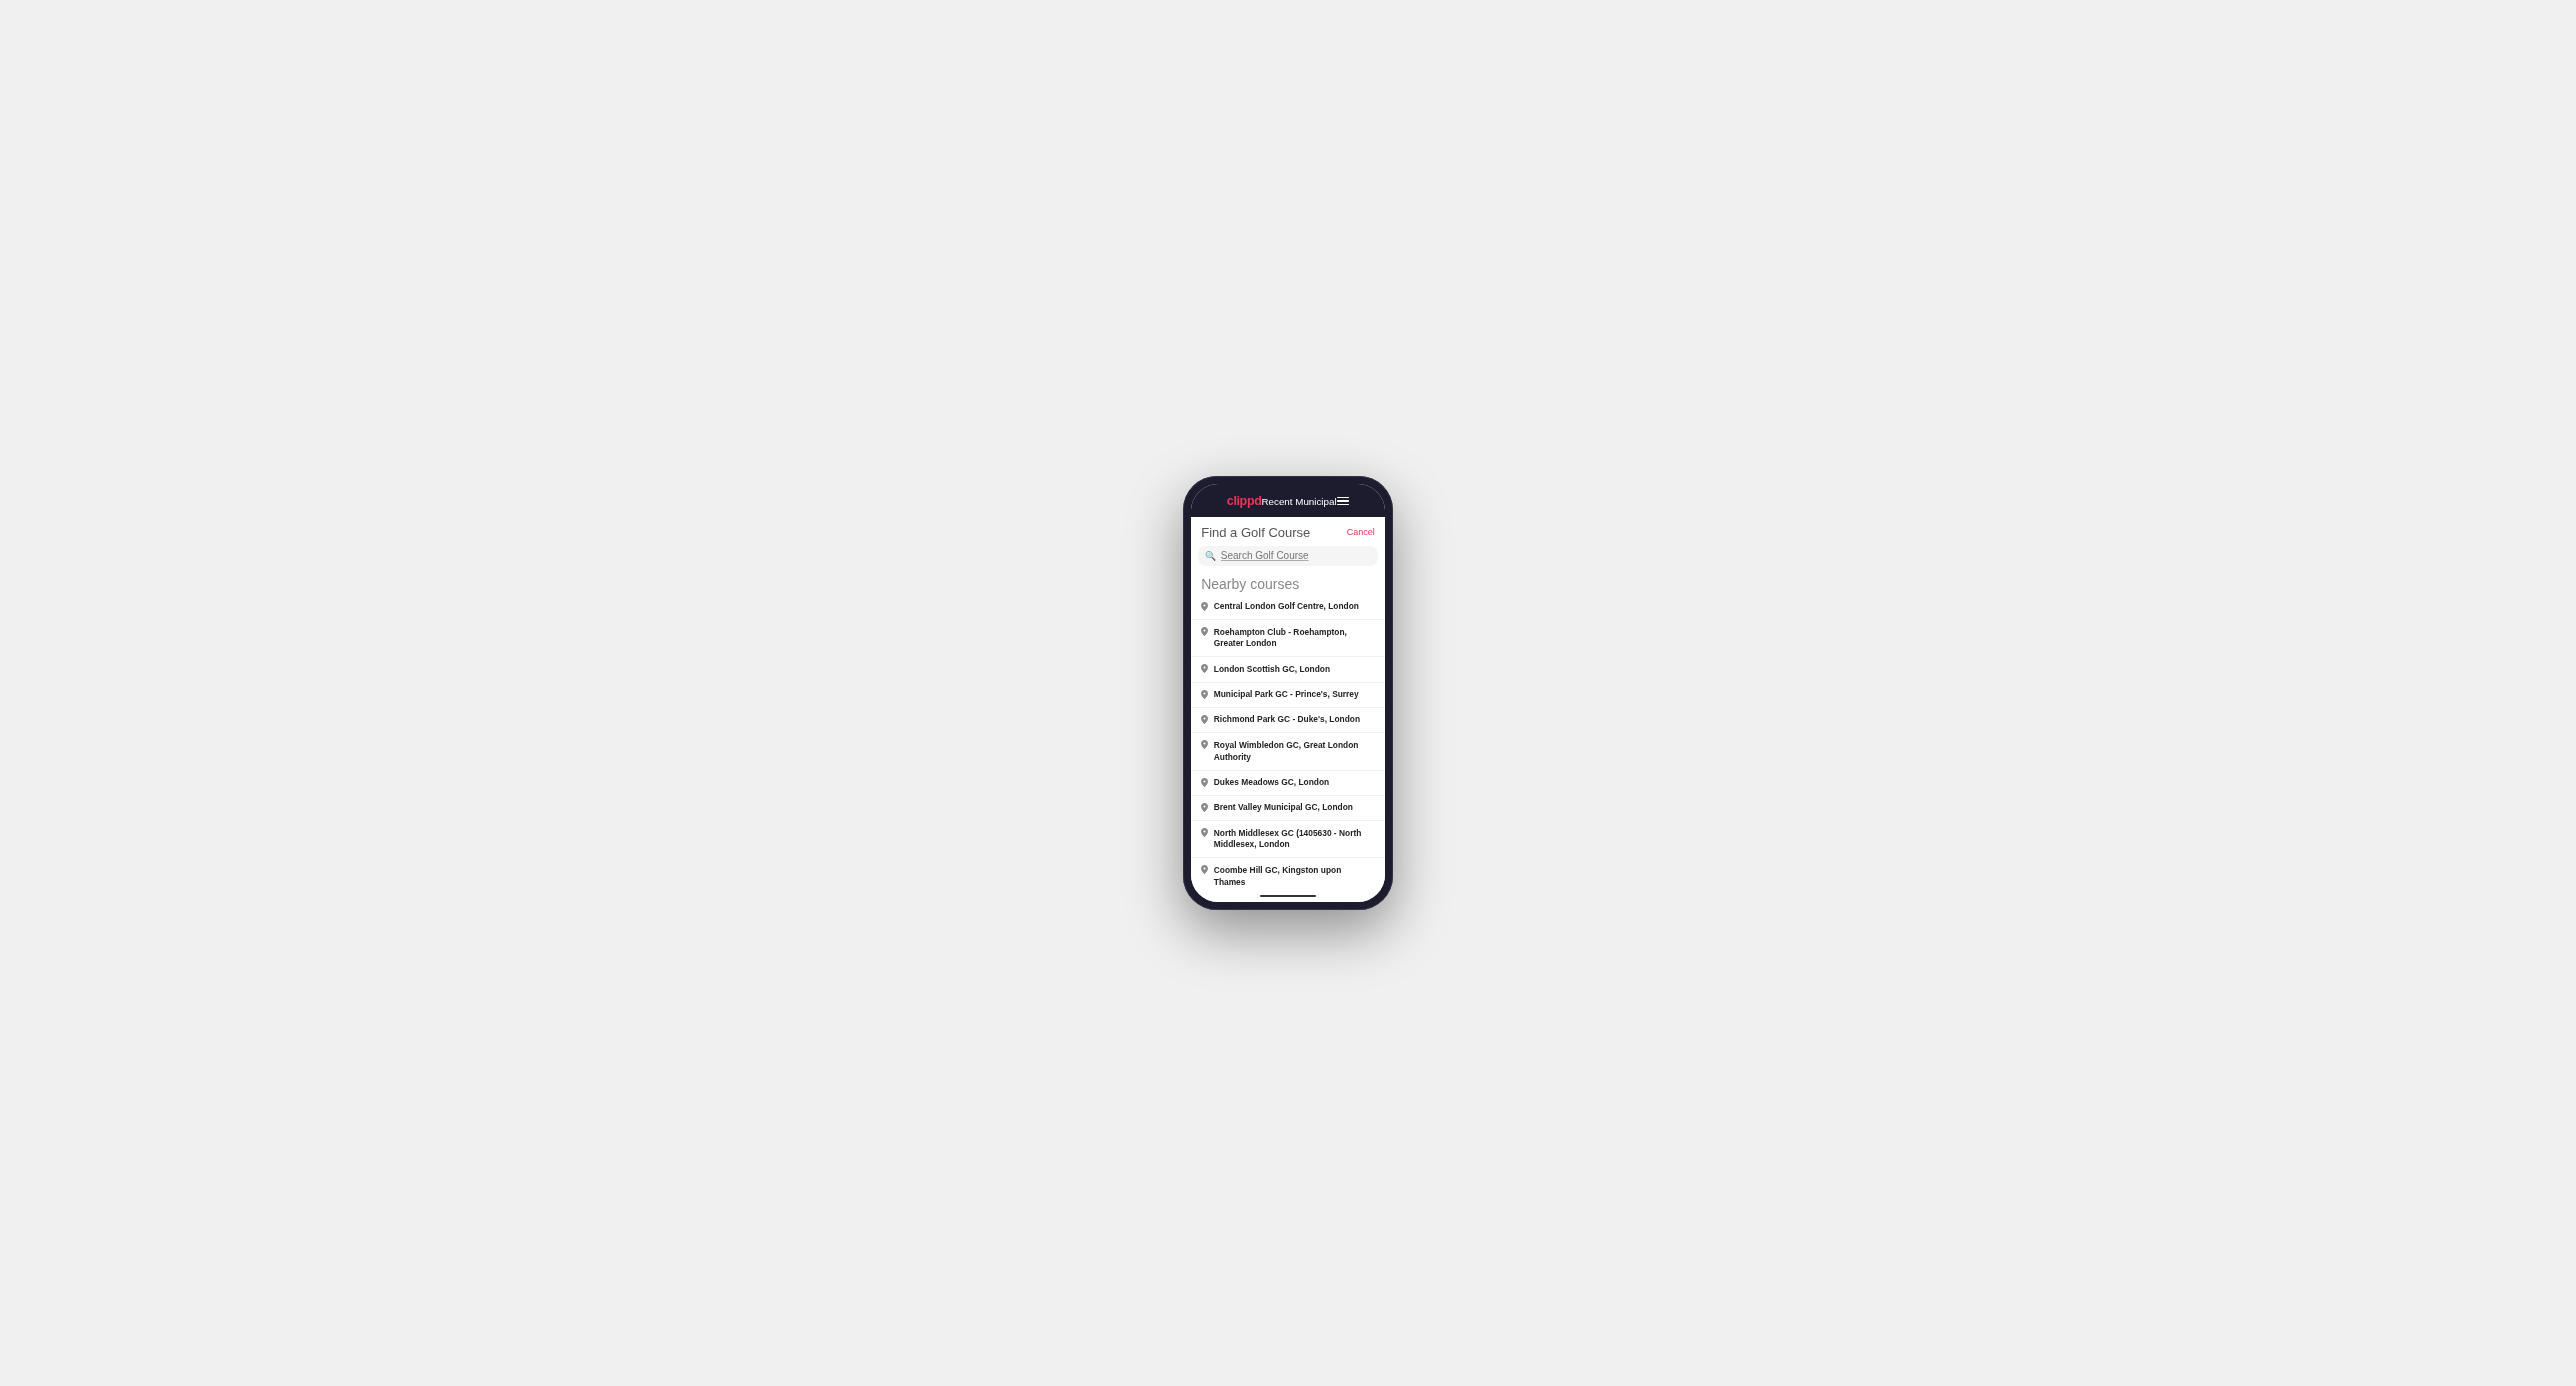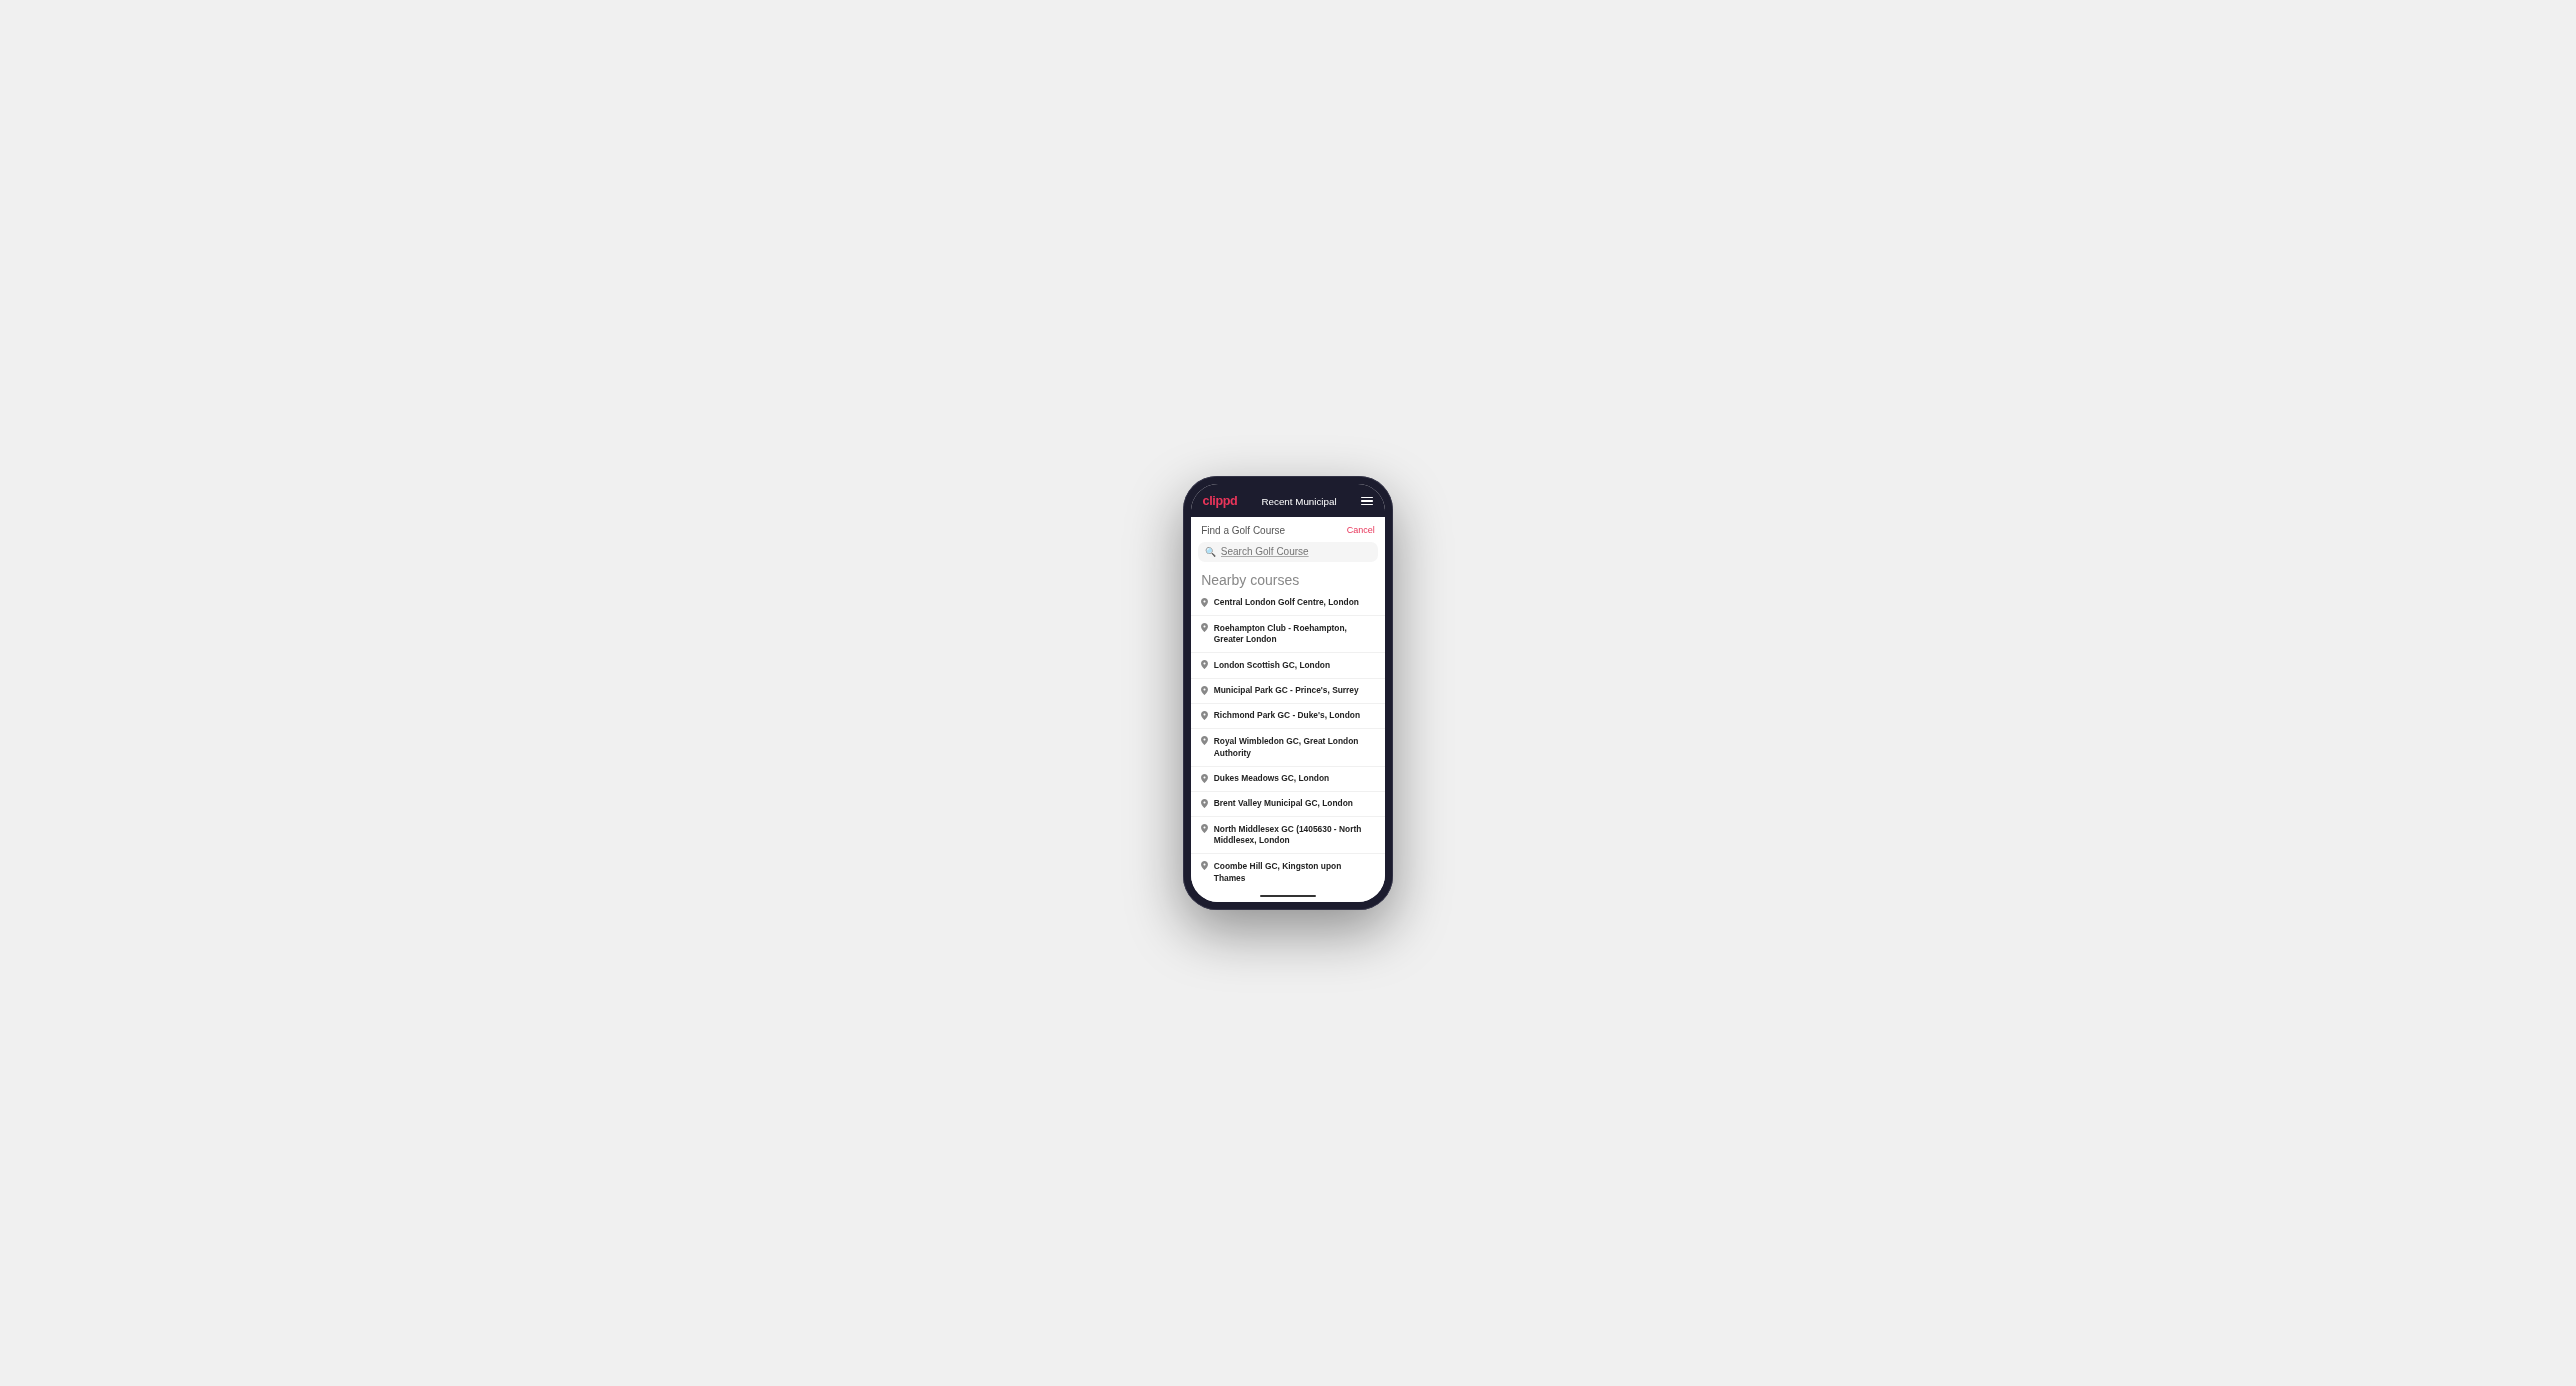--- a/index.html
+++ b/index.html
@@ -32,21 +32,21 @@
       display: flex;
       flex-direction: column;
     }
 
     
     .top-nav {
       background: #1c1c2e;
       padding: 9.8px 11.2px 8.4px;
       display: flex;
       align-items: center;
-      justify-content: space-between;
+      justify-content: center;
       flex-shrink: 0;
     }
 
     .logo {
       font-size: 12.6px;
       font-weight: 700;
       color: #e8355a;
       letter-spacing: -0.4px;
     }
 
@@ -83,21 +83,21 @@
     
     .find-header {
       display: flex;
       align-items: center;
       justify-content: space-between;
       padding: 8.4px 9.8px 5.6px;
       flex-shrink: 0;
     }
 
     .find-label {
-      font-size: 10px;
+      font-size: 13px;
       color: #555;
     }
 
     .cancel-btn {
       font-size: 9px;
       color: #e8355a;
       cursor: pointer;
       font-weight: 500;
     }
 

